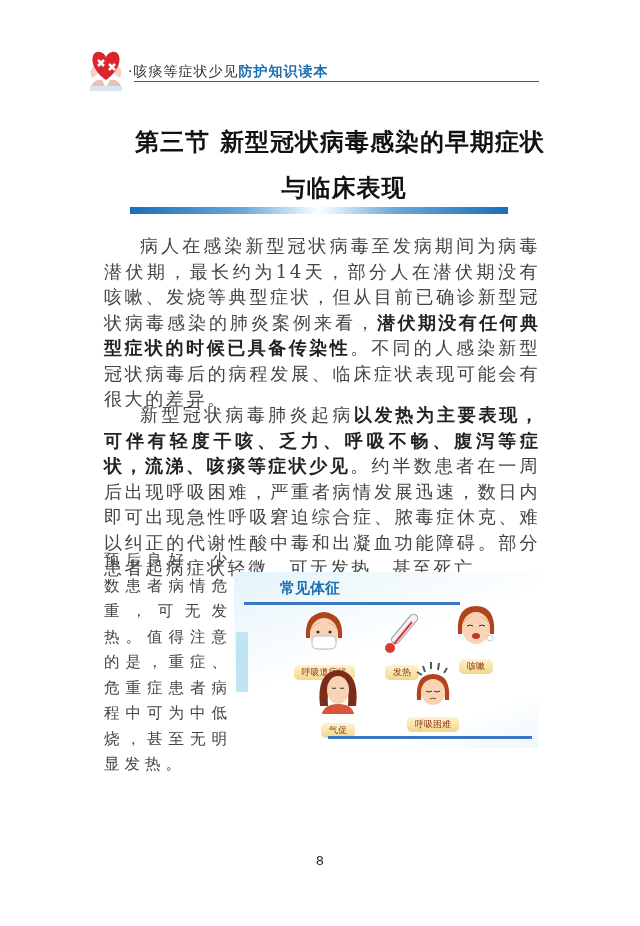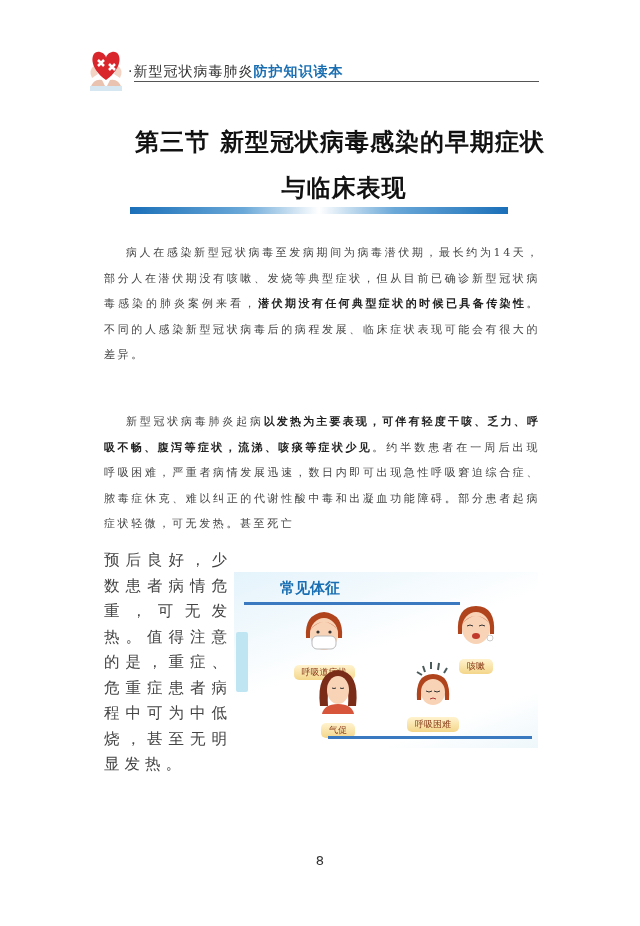--- a/index.html
+++ b/index.html
@@ -24,22 +24,22 @@
   .title-2 {
     position: absolute; left: 0; width: 640px; top: 172px; text-align: center;
     font-size: 24px; font-weight: bold; color: #111; letter-spacing: 1px; padding-left: 24px;
   }
   .title-bar {
     position: absolute; left: 130px; top: 207px; width: 378px; height: 7px;
     background: linear-gradient(90deg, #1a6fb8 0%, #6aa8d8 30%, #ffffff 50%, #6aa8d8 70%, #1a6fb8 100%);
   }
 
   .para {
-    position: absolute; left: 104px; width: 436px; font-size: 11px; line-height: 25.5px;
-    text-align: justify; letter-spacing: 2.6px; color: #444; margin-top: 7px;
+    position: absolute; left: 104px; width: 436px; font-size: 18px; line-height: 25.5px;
+    text-align: justify; letter-spacing: 2.6px; color: #444;
   }
   .para b { color: #222; font-family: "DejaVu Sans", sans-serif; font-weight: bold; letter-spacing: 2px; }
   .p1 { top: 233px; text-indent: 2em; }
   .p2 { top: 402px; text-indent: 2em; }
   .p2-tail {
     position: absolute; left: 104px; top: 548px; width: 128px; font-size: 15.5px; line-height: 25.5px;
     text-align: justify; letter-spacing: 5px; color: #444;
   }
 
   .figure {
@@ -72,21 +72,21 @@
   <svg class="logo" viewBox="0 0 44 48">
     <path d="M8 34 Q4 26 10 22 L14 30 Z" fill="#f2d3c4"></path>
     <path d="M36 34 Q40 26 34 22 L30 30 Z" fill="#f2d3c4"></path>
     <path d="M22 36 C4 24 6 6 16 8 C20 9 22 12 22 14 C22 12 24 9 28 8 C38 6 40 24 22 36 Z" fill="#d8262c"></path>
     <path d="M14 16 l6 6 M20 16 l-6 6" stroke="#fff" stroke-width="2.5"></path>
     <path d="M25 20 l6 6 M31 20 l-6 6" stroke="#fff" stroke-width="2.5"></path>
     <path d="M6 44 Q10 34 18 36 L22 44 Z" fill="#e9c2b0"></path>
     <path d="M38 44 Q34 34 26 36 L22 44 Z" fill="#e9c2b0"></path>
     <rect x="6" y="42" width="32" height="5" fill="#d6e7f2"></rect>
   </svg>
-  <div class="header-text"><span>·新型冠状病毒肺炎</span><span class="accent">防护知识读本</span></div>
+  <div class="header-text"><span>·咳痰等症状少见</span><span class="accent">防护知识读本</span></div>
   <div class="header-line"></div>
 </div>
 
 <div class="title-1"><span class="sec">第三节</span><span>新型冠状病毒感染的早期症状</span></div>
 <div class="title-2">与临床表现</div>
 <div class="title-bar"></div>
 
 <div class="para p1"><span>病人在感染新型冠状病毒至发病期间为病毒潜伏期，最长约为14天，部分人在潜伏期没有咳嗽、发烧等典型症状，但从目前已确诊新型冠状病毒感染的肺炎案例来看，</span><b>潜伏期没有任何典型症状的时候已具备传染性</b><span>。不同的人感染新型冠状病毒后的病程发展、临床症状表现可能会有很大的差异。</span></div>
 
 <div class="para p2"><span>新型冠状病毒肺炎起病</span><b>以发热为主要表现，可伴有轻度干咳、乏力、呼吸不畅、腹泻等症状，流涕、咳痰等症状少见</b><span>。约半数患者在一周后出现呼吸困难，严重者病情发展迅速，数日内即可出现急性呼吸窘迫综合症、脓毒症休克、难以纠正的代谢性酸中毒和出凝血功能障碍。部分患者起病症状轻微，可无发热。甚至死亡</span></div>
@@ -102,20 +102,28 @@
       <path d="M6 30 Q4 6 24 4 Q44 6 42 30 L38 30 Q38 12 24 12 Q10 12 10 30 Z" fill="#b0441c"></path>
       <ellipse cx="24" cy="26" rx="14" ry="16" fill="#f9d3b6"></ellipse>
       <path d="M10 22 Q24 6 38 22 Q32 14 24 14 Q16 14 10 22 Z" fill="#b0441c"></path>
       <circle cx="18" cy="24" r="1.6" fill="#333"></circle>
         <circle cx="30" cy="24" r="1.6" fill="#333"></circle>
       <rect x="12" y="28" width="24" height="13" rx="5" fill="#fff" stroke="#bbb"></rect>
     </svg>
     <div class="lbl">呼吸道症状</div>
   </div>
 
+  <div class="sym" style="left:138px; top:36px; width:60px;">
+    <svg class="pic" viewBox="0 0 48 48">
+      <rect x="20" y="2" width="8" height="36" rx="4" transform="rotate(40 24 24)" fill="#f2f2f5" stroke="#999"></rect>
+      <line x1="16" y1="36" x2="34" y2="14" stroke="#d63a3a" stroke-width="2"></line>
+      <circle cx="12" cy="40" r="5" fill="#d63a3a"></circle>
+    </svg>
+    <div class="lbl">发热</div>
+  </div>
 
   <div class="sym" style="left:210px; top:30px; width:64px;">
     <svg class="pic" viewBox="0 0 48 48">
       <path d="M6 32 Q4 4 24 4 Q44 4 42 32 L38 32 Q38 12 24 12 Q10 12 10 32 Z" fill="#b0441c"></path>
       <ellipse cx="24" cy="26" rx="14" ry="16" fill="#f9d3b6"></ellipse>
       <path d="M10 22 Q24 6 38 22 Q32 14 24 14 Q16 14 10 22 Z" fill="#b0441c"></path>
       <path d="M15 24 q3 -2 6 0 M27 24 q3 -2 6 0" stroke="#333" fill="none"></path>
       <ellipse cx="24" cy="34" rx="4" ry="3" fill="#c0392b"></ellipse>
       <circle cx="38" cy="36" r="3" fill="#fff" stroke="#ccc"></circle>
     </svg>

